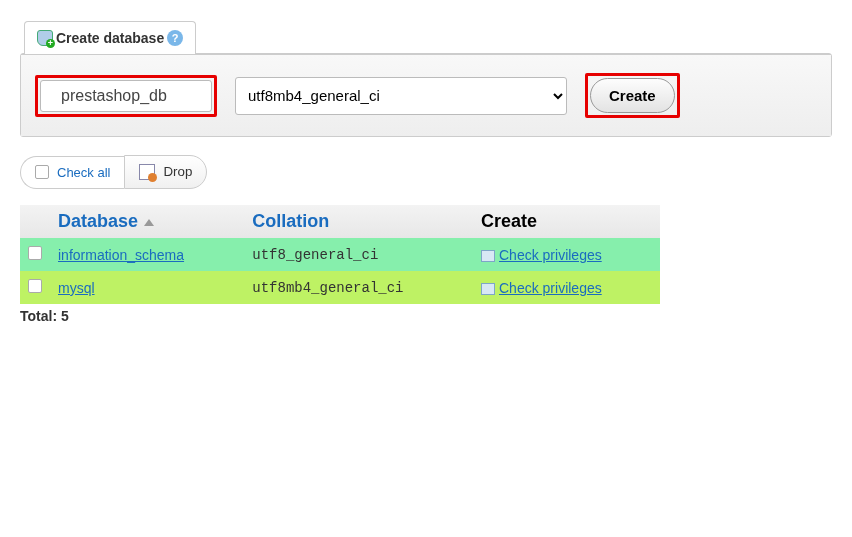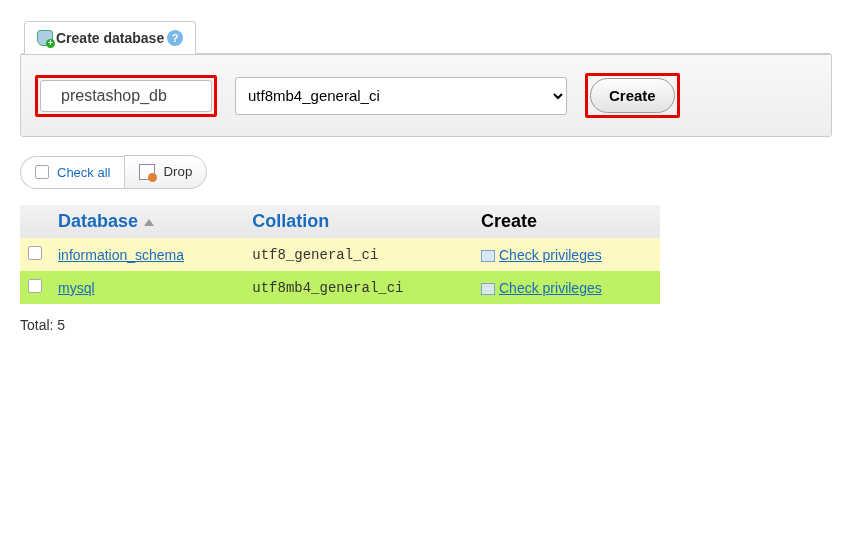--- a/index.html
+++ b/index.html
@@ -22,27 +22,27 @@
   .drop-btn span.txt { color: #333; }
 
   .ck { width: 14px; height: 14px; border: 1px solid #aaa; border-radius: 2px; background: #fff; display: inline-block; }
 
   table.dblist { border-collapse: collapse; width: 640px; }
   table.dblist th { text-align: left; padding: 6px 8px; background: linear-gradient(#f3f3f3,#e7e7e7); font-size: 18px; color: #1a6cbf; position: relative; border: none; }
   table.dblist th.action-h { color: #000; }
   .sort-ic { display:inline-block; width:0; height:0; border-left:5px solid transparent; border-right:5px solid transparent; border-bottom:7px solid #999; margin-left:6px; vertical-align: middle; }
   table.dblist td { padding: 8px 8px; font-size: 14px; }
   table.dblist tr.even td { background: #bef264; }
-  table.dblist tr.odd td { background: #fef9c3; }
+  table.dblist tr.odd td { background: #86efac; }
   .dbname { color: #1a6cbf; }
   .coll { font-family: "Courier New", monospace; text-align: left; white-space: nowrap; }
   .priv { color: #1a6cbf; text-align: right; }
   .row-ck { text-align: left; width: 30px; }
 
-  .total { font-weight: normal; margin-top: 13px; font-size: 14px; }
+  .total { font-weight: bold; margin-top: 4px; font-size: 14px; }
 
   
   .ic-db { width:16px; height:16px; display:inline-block; position:relative; }
   .ic-db::before { content:""; position:absolute; inset:0; background:#b0cde8; border:1px solid #4a7; border-radius:3px 3px 6px 6px; }
   .ic-db::after { content:"+"; position:absolute; right:-2px; bottom:-2px; width:9px; height:9px; background:#2a2; color:#fff; border-radius:50%; font-size:9px; line-height:9px; text-align:center; font-weight:bold; }
   .ic-help { width:16px; height:16px; border-radius:50%; background:#7ab7e9; color:#fff; font-size:11px; line-height:16px; text-align:center; font-weight:bold; display:inline-block; }
   .ic-drop { width:16px; height:16px; background:#fff; border:1px solid #88a; position:relative; display:inline-block; }
   .ic-drop::after { content:""; position:absolute; right:-3px; bottom:-3px; width:9px; height:9px; border-radius:50%; background:#e08030; }
   .ic-priv { width:14px; height:12px; border:1px solid #7da6c8; background:#d8e8f5; display:inline-block; margin-right:4px; position:relative; vertical-align:middle; }
 </style>

